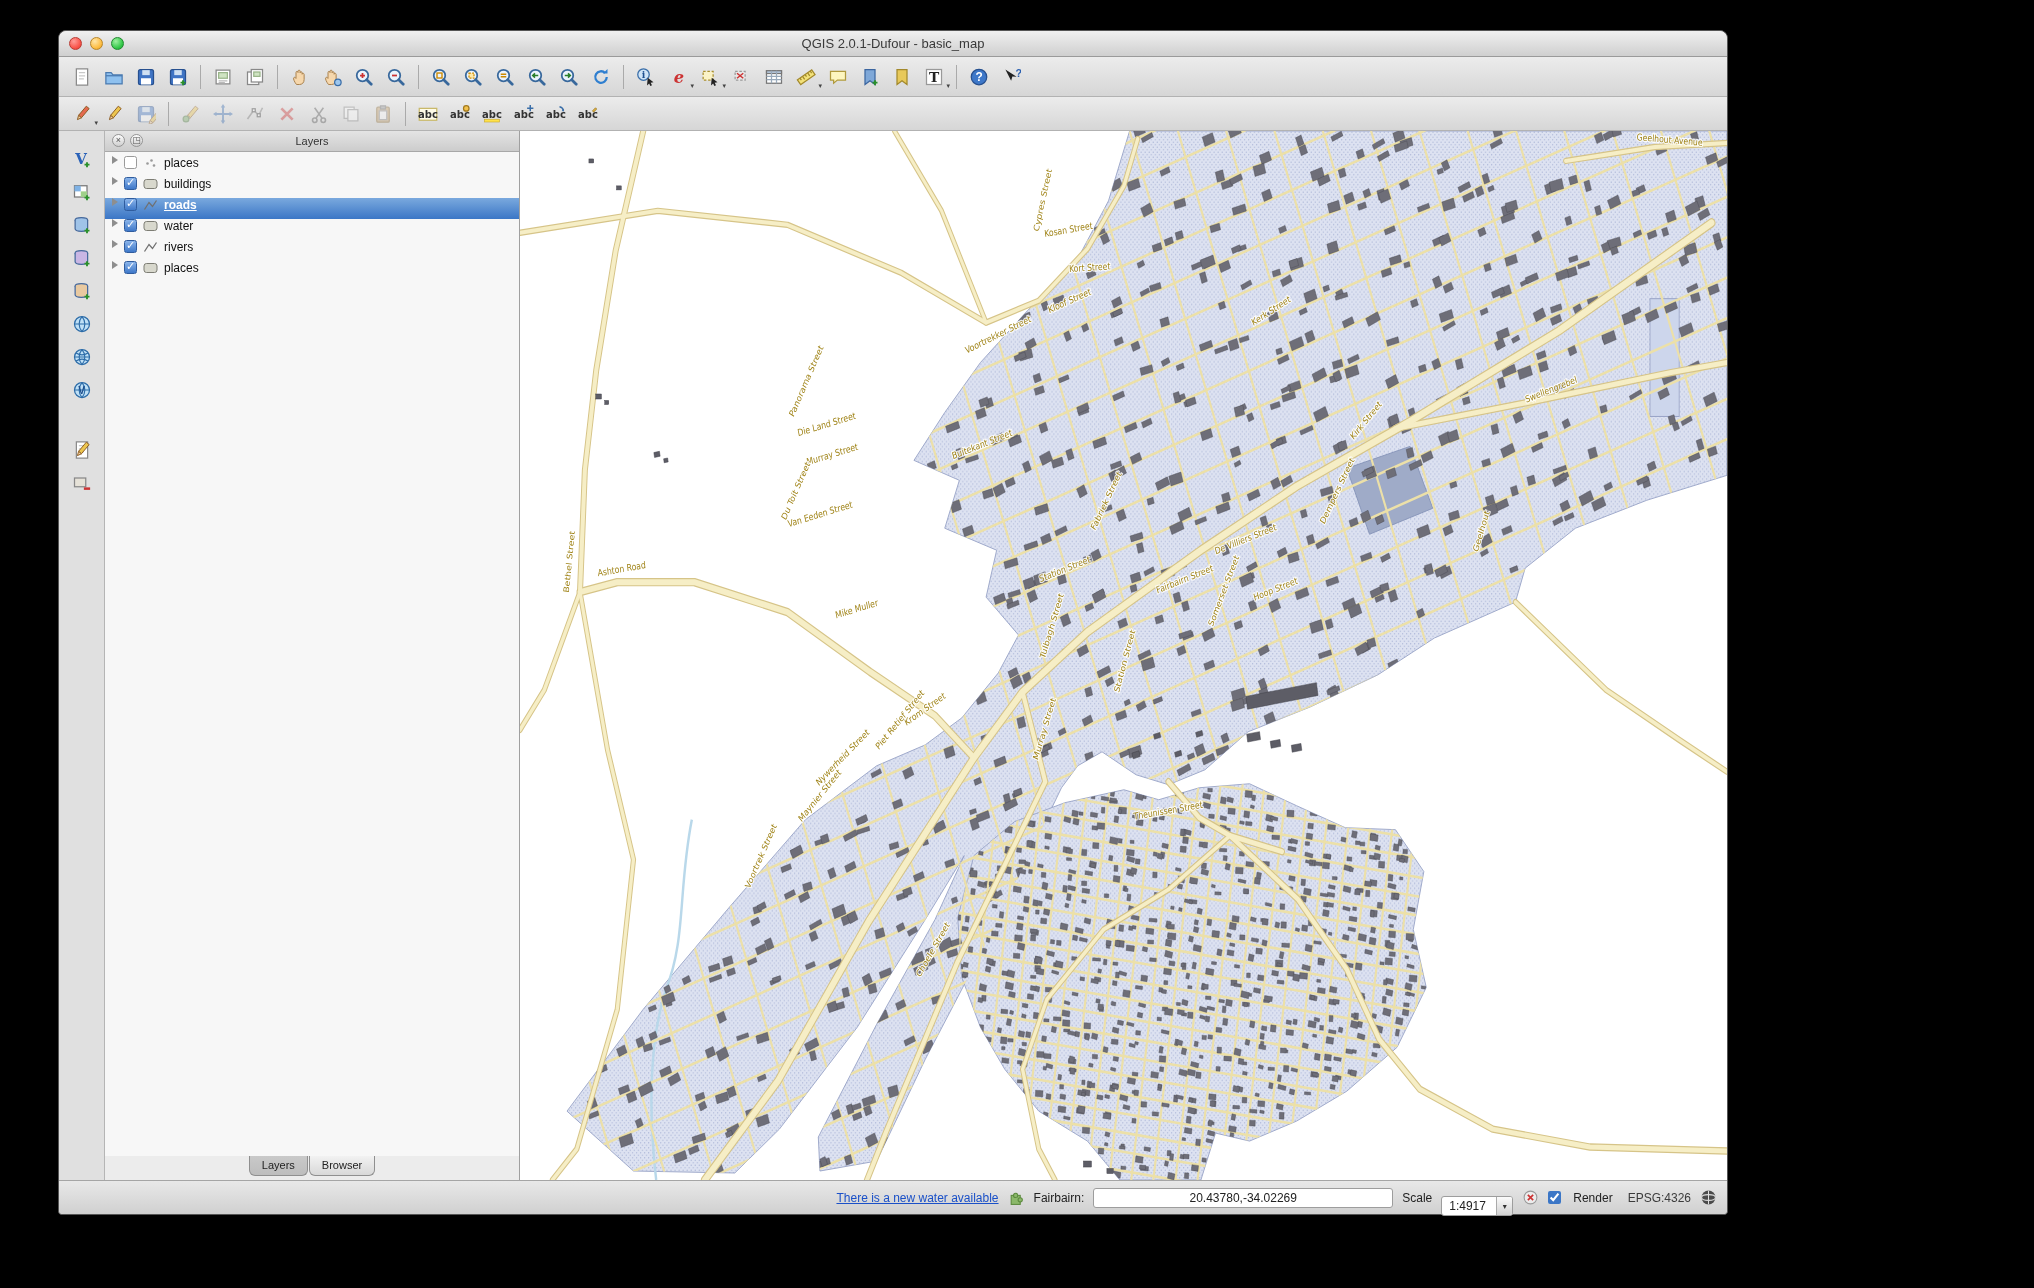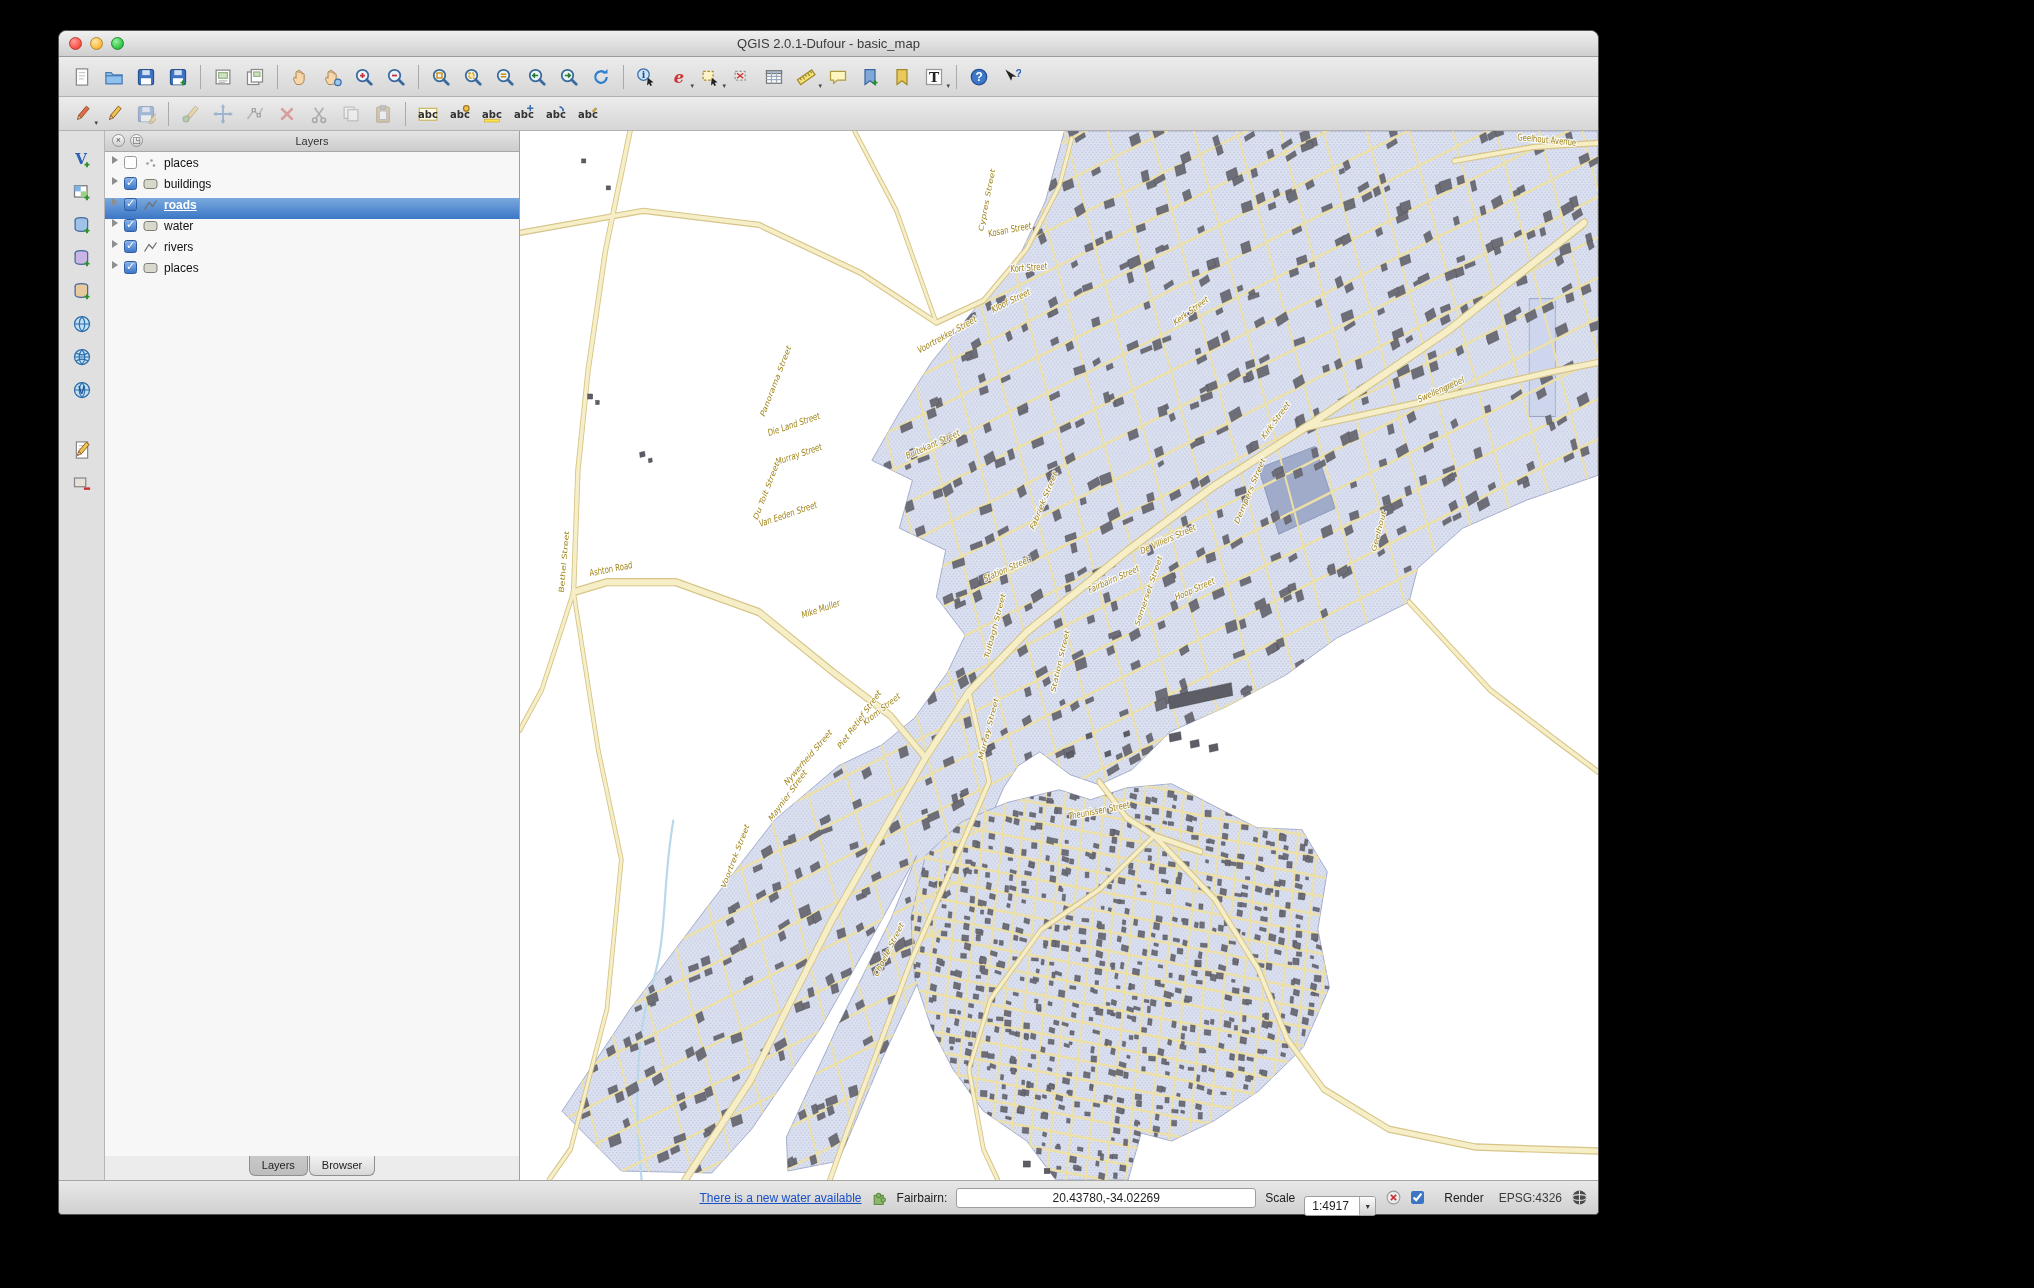--- a/index.html
+++ b/index.html
@@ -1,17 +1,17 @@
 <!DOCTYPE html>
 <html><head>
 <meta charset="utf-8">
 <style>
 *{margin:0;padding:0;box-sizing:border-box;}
 html,body{width:2034px;height:1288px;background:#000;font-family:"Liberation Sans","DejaVu Sans",sans-serif;overflow:hidden;}
-.window{position:absolute;left:58px;top:30px;width:1541px;height:1185px;background:#e2e2e2;border-radius:8px 8px 4px 4px;box-shadow:0 18px 60px rgba(0,0,0,.8);display:flex;flex-direction:column;border:1px solid #555;}
+.window{position:absolute;left:58px;top:30px;width:1670px;height:1185px;background:#e2e2e2;border-radius:8px 8px 4px 4px;box-shadow:0 18px 60px rgba(0,0,0,.8);display:flex;flex-direction:column;border:1px solid #555;}
 .titlebar{height:26px;background:linear-gradient(#f0f0f0,#cfcfcf);border-bottom:1px solid #9a9a9a;border-radius:8px 8px 0 0;position:relative;display:flex;align-items:center;justify-content:center;flex:none;}
 .traffic{position:absolute;left:10px;top:6px;display:flex;gap:8px;}
 .tl{width:13px;height:13px;border-radius:50%;}
 .tl.red{background:radial-gradient(circle at 35% 30%,#ff9d98,#f95248 65%,#d43b30);border:1px solid #b93b33;}
 .tl.yel{background:radial-gradient(circle at 35% 30%,#ffe6a8,#fdbc40 65%,#d99a23);border:1px solid #b8862a;}
 .tl.grn{background:radial-gradient(circle at 35% 30%,#9ef0a0,#33c748 65%,#1f9e33);border:1px solid #1f8a2e;}
 .title{font-size:13px;color:#3a3a3a;}
 .toolbar{display:flex;align-items:center;padding:0 8px;gap:2px;background:linear-gradient(#ececec,#d6d6d6);border-bottom:1px solid #b2b2b2;flex:none;}
 .toolbar.tmain{height:40px;}
 .toolbar.tedit{height:34px;}
@@ -44,21 +44,21 @@
 .map{flex:1;background:#fff;position:relative;min-width:0;}
 .map svg{position:absolute;inset:0;width:100%;height:100%;display:block;}
 .statusbar{height:34px;display:flex;align-items:center;background:linear-gradient(#e8e8e8,#d0d0d0);border-top:1px solid #a5a5a5;font-size:12px;color:#222;padding:0 10px;gap:9px;border-radius:0 0 4px 4px;flex:none;}
 .spacer{flex:1;}
 .plugin-link{color:#1a50c8;text-decoration:underline;}
 .sicon{width:17px;height:17px;flex:none;}
 .coord-input{width:300px;height:20px;border:1px solid #9d9d9d;border-radius:3px;text-align:center;font-size:12px;background:#fff;color:#222;font-family:"Liberation Sans",sans-serif;}
 .scale-combo{display:flex;align-items:center;border:1px solid #9d9d9d;border-radius:3px;background:#fff;height:20px;overflow:hidden;margin-top:17px;}
 .scale-combo .val{padding:0 7px;min-width:54px;font-size:12px;}
 .scale-combo .dd{width:16px;height:100%;background:linear-gradient(#fbfbfb,#d2d2d2);border-left:1px solid #aaa;font-size:8px;display:flex;align-items:center;justify-content:center;color:#333;}
-.render-wrap{display:flex;align-items:center;gap:20px;}
+.render-wrap{display:flex;align-items:center;gap:12px;}
 .render-wrap input{accent-color:#3b76c6;width:13px;height:13px;}
 .epsg{color:#3c3c3c;margin-left:6px;}
 </style>
 </head>
 <body>
 
 <div class="desktop">
   <div class="window">
 
     <div class="titlebar">

